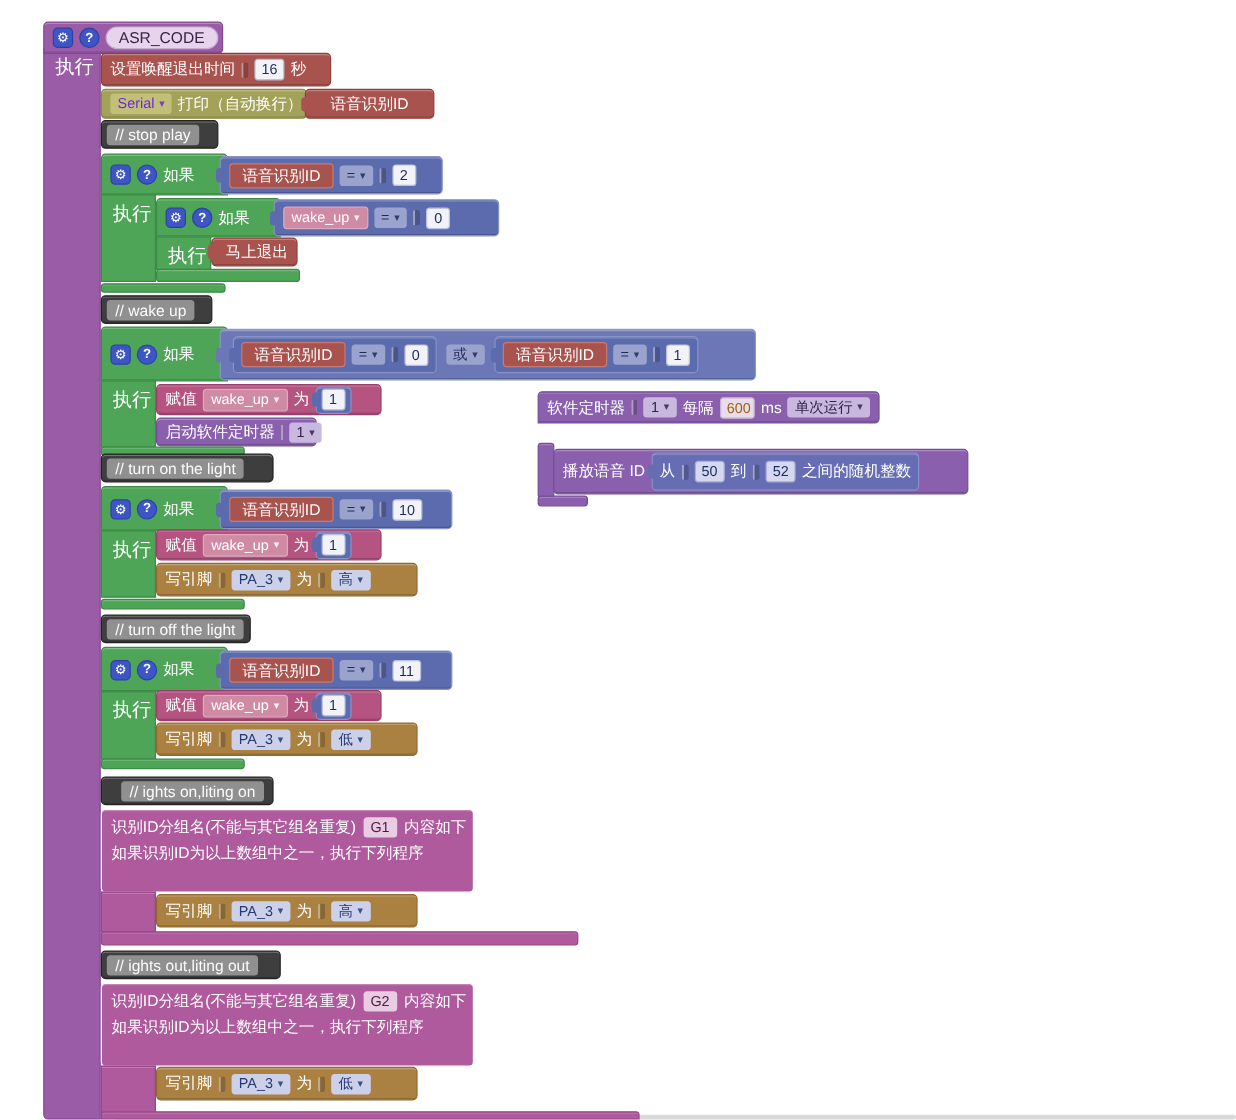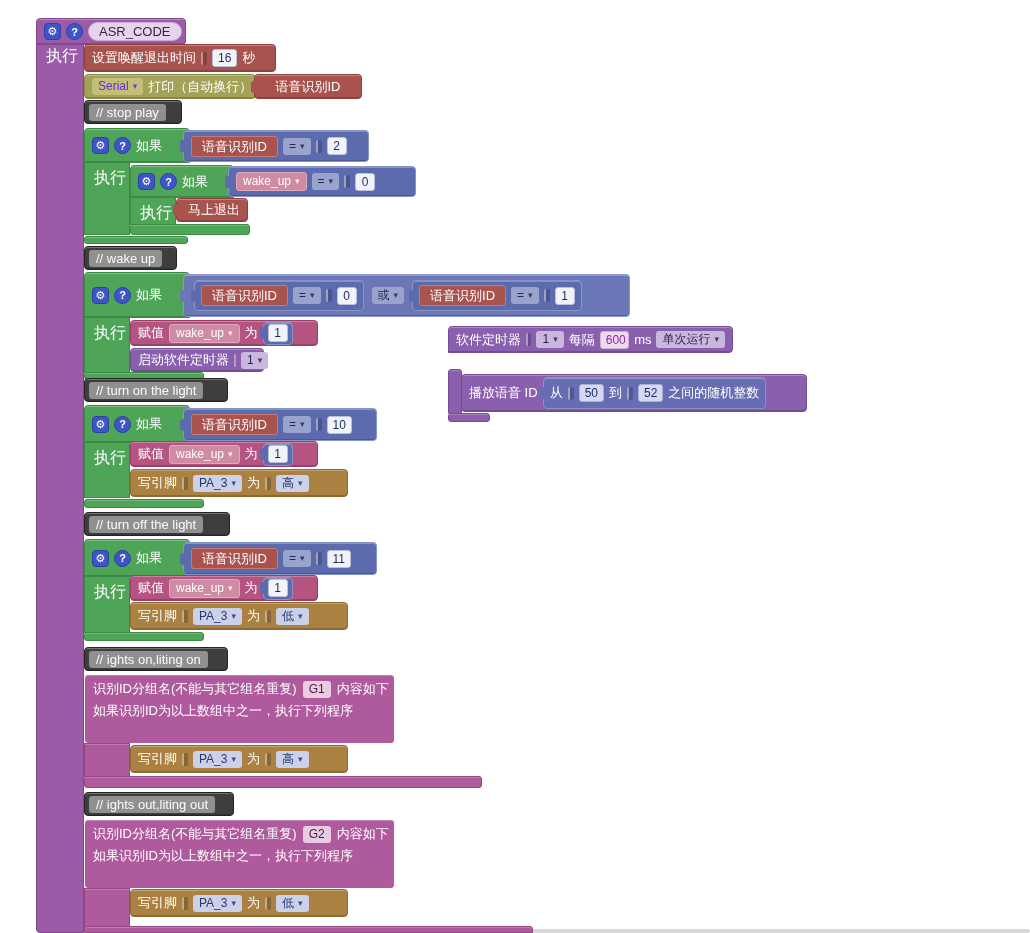--- a/index.html
+++ b/index.html
@@ -13,21 +13,21 @@
 .spine{position:absolute;border:1px solid transparent;border-radius:0 0 3px 3px;
   color:#fff;font-size:16px;padding:5px 0 0 9px}
 .mini{display:inline-flex;position:relative;align-items:center;gap:5px;
   border-radius:4px;border:1px solid;padding:0 6px;height:31px;
   box-shadow:inset 0 1px 0 rgba(255,255,255,.25)}
 .chip{display:inline-flex;align-items:center;gap:4px;border-radius:3px;
   padding:1px 6px;font-size:12px;line-height:15px}
 .arr{font-size:9px;line-height:1;opacity:.85}
 .fld{display:inline-block;background:#f2f3f9;color:#1c2c5e;border:1px solid #b9c0dd;
   border-radius:3px;padding:0 5px;font-size:12px;line-height:16px;text-align:center;min-width:20px}
-.fld-vio{background:#e9dded;border-color:#c7b4cf;color:#a21caf}
+.fld-vio{background:#e9dded;border-color:#c7b4cf;color:#a16207}
 .fld-blue2{background:#d5d8f0;border-color:#a9b0d8;color:#1c2c5e}
 .sock{display:inline-block;width:6px;height:13px;background:rgba(0,0,0,.20);
   border-left:2px solid rgba(255,255,255,.45);border-radius:2px}
 .bump::before{content:"";position:absolute;left:-4px;top:50%;transform:translateY(-50%);
   width:6px;height:12px;background:inherit;border-radius:3px 0 0 3px}
 .icon{width:17px;height:17px;min-width:17px;background:#3e55c6;color:#fff;
   display:inline-flex;align-items:center;justify-content:center;font-size:11px;
   border-radius:4px;border:1px solid #2c41a6}
 .icon.round{border-radius:50%;font-weight:bold;font-size:11px}
 .c-frame{background:#9a5ca7;border-color:#84478f}
@@ -255,21 +255,21 @@
     </span>
   <span>为</span>
   <span class="sock"></span>
   <span class="chip chip-bluelav">
       <span>高</span>
       <span class="arr">▾</span>
     </span>
 </div>
 <div class="bar c-green" style="left:84px;top:499px;width:120px;height:9px"></div>
 
-<div class="blk c-cmt" style="left:84px;top:512px;width:146px;height:24px;padding:0 4px">
+<div class="blk c-cmt" style="left:84px;top:512px;width:125px;height:24px;padding:0 4px">
   <span class="cmt-pill">// turn off the light</span>
 </div>
 
 <div class="blk c-green" style="left:84px;top:539px;width:106px;height:38px;border-radius:4px 4px 0 0">
   <span class="icon">⚙</span>
   <span class="icon round">?</span>
   <span>如果</span>
 </div>
 <div class="blk c-blue bump" style="left:183px;top:542px;width:194px;height:33px">
   <span class="chip chip-red">语音识别ID</span>
@@ -301,21 +301,21 @@
     </span>
   <span>为</span>
   <span class="sock"></span>
   <span class="chip chip-bluelav">
       <span>低</span>
       <span class="arr">▾</span>
     </span>
 </div>
 <div class="bar c-green" style="left:84px;top:632px;width:120px;height:9px"></div>
 
-<div class="blk c-cmt" style="left:84px;top:647px;width:144px;height:24px;padding:0 4px">
+<div class="blk c-cmt" style="left:84px;top:647px;width:144px;height:24px;padding:0 16px">
   <span class="cmt-pill">// ights on,liting on</span>
 </div>
 
 <div class="gblock c-mag" style="left:84px;top:674px;width:311px;height:70px">
   <div class="grow">
     <span>识别ID分组名(不能与其它组名重复)</span>
     <span class="chip chip-mag">G1</span>
     <span>内容如下</span>
   </div>
   <div class="grow">

